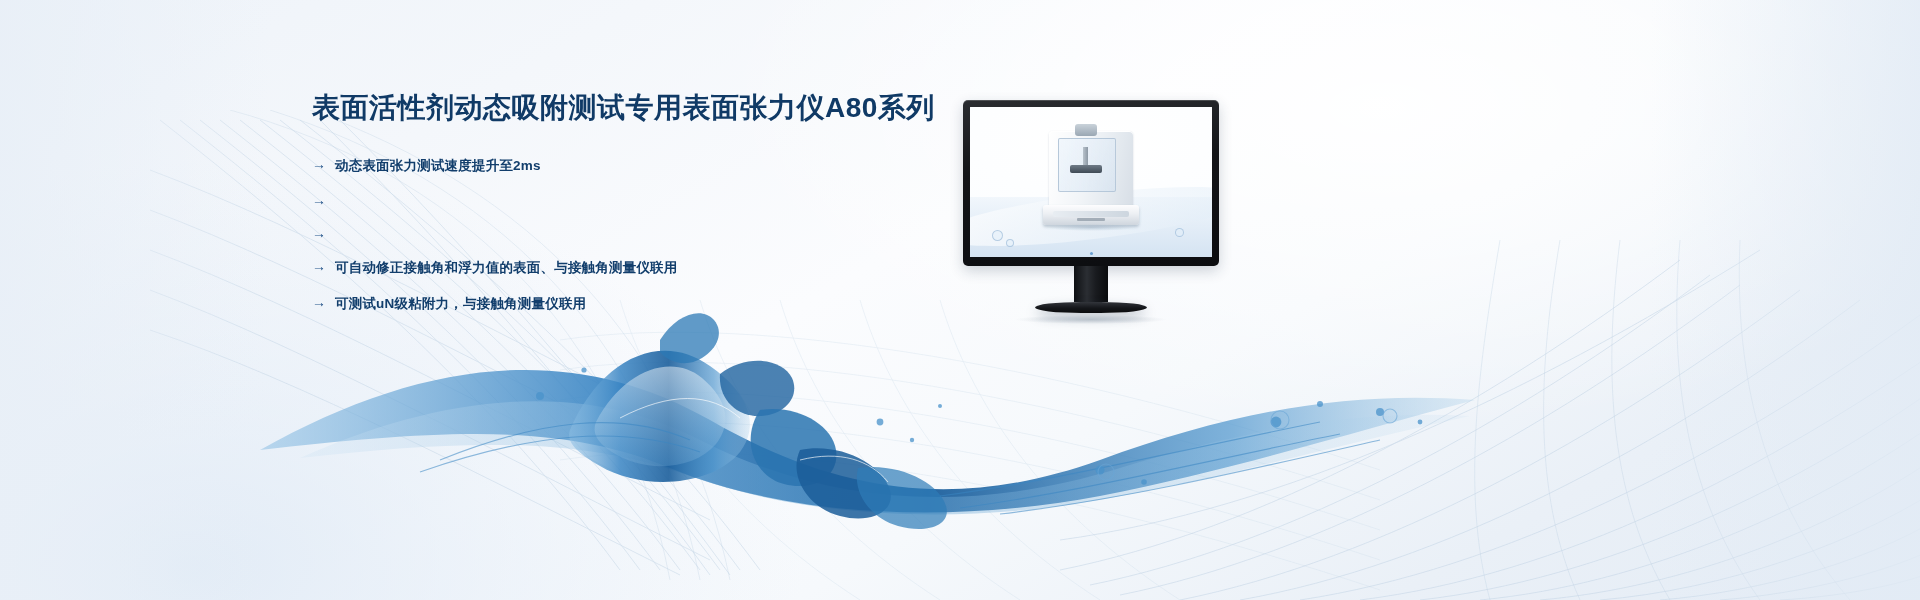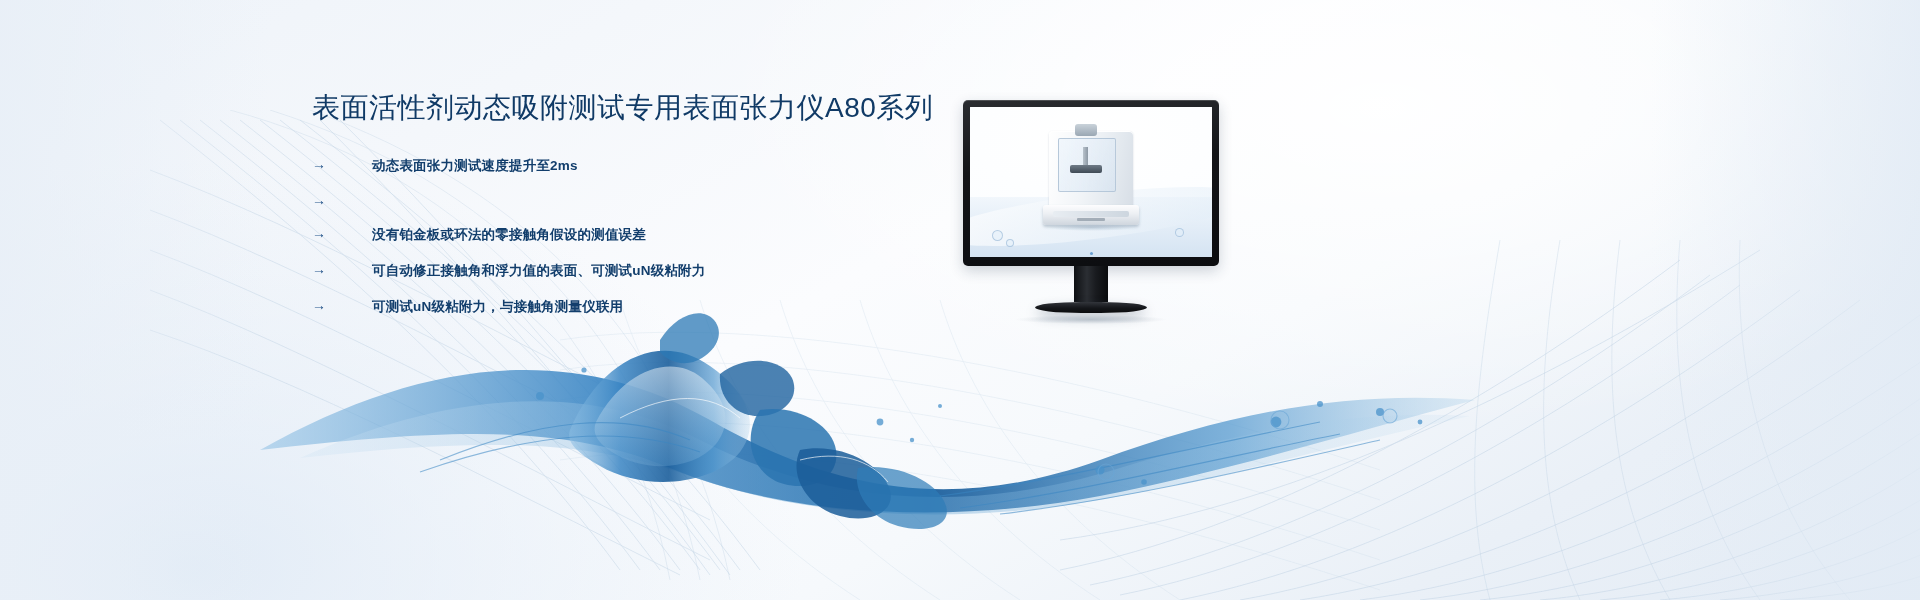--- a/index.html
+++ b/index.html
@@ -26,35 +26,35 @@
   #mesh-left{left:150px;top:110px;width:620px;height:470px;opacity:.85;}
   #mesh-right{right:-40px;top:240px;width:900px;height:360px;opacity:.9;}
   #mesh-center{left:560px;top:300px;width:820px;height:300px;opacity:.8;}
 
   
   #wave{position:absolute;left:240px;top:300px;width:1240px;height:230px;pointer-events:none;}
 
   
   #text-block{position:absolute;left:312px;top:92px;width:700px;}
   #page-title{
-    font-size:28px;font-weight:normal;letter-spacing:.5px;
+    font-size:28px;font-weight:bold;letter-spacing:.5px;
     color:#103a66;line-height:1.15;margin:0 0 34px 0;white-space:nowrap;
   }
   .feature-list{list-style:none;margin:0;padding:0;}
   .feature-item{
     display:flex;align-items:baseline;gap:9px;
     margin-bottom:19px;
   }
   .arrow-icon{
     color:#1d4f86;font-size:14px;line-height:1;flex:0 0 auto;
     transform:translateY(-1px);
   }
   .feature-text{
     color:#123e6c;font-size:13.5px;font-weight:bold;line-height:1.25;
-    letter-spacing:.2px;white-space:nowrap;margin-left:37px;
+    letter-spacing:.2px;white-space:nowrap;
   }
   .feature-text sup{font-size:.62em;vertical-align:super;font-weight:bold;}
 
   
   #monitor{position:absolute;left:963px;top:100px;width:256px;}
   .monitor-bezel{
     width:256px;height:166px;box-sizing:border-box;
     background:linear-gradient(175deg,#2a2c30 0%,#141518 40%,#0c0d10 100%);
     border-radius:5px;padding:7px 7px 9px 7px;
     box-shadow:0 5px 14px rgba(25,45,70,.20), inset 0 1px 0 rgba(255,255,255,.18);
@@ -266,25 +266,24 @@
     <ul class="feature-list">
       <li class="feature-item">
         <span class="arrow-icon">→</span>
         <span class="feature-text">动态表面张力测试速度提升至2ms</span>
       </li>
       <li class="feature-item">
         <span class="arrow-icon">→</span>
       </li>
       <li class="feature-item">
         <span class="arrow-icon">→</span>
-        <span class="feature-text">没有铂金板或环法的零接触角假设的测值误差</span>
-      </li>
-      <li class="feature-item">
-        <span class="arrow-icon">→</span>
-        <span class="feature-text">可自动修正接触角和浮力值的表面、可测试uN级粘附力</span>
+      </li>
+      <li class="feature-item">
+        <span class="arrow-icon">→</span>
+        <span class="feature-text">可自动修正接触角和浮力值的表面、与接触角测量仪联用</span>
       </li>
       <li class="feature-item">
         <span class="arrow-icon">→</span>
         <span class="feature-text">可测试uN级粘附力，与接触角测量仪联用</span>
       </li>
     </ul>
   </div>
 
   <div id="monitor">
     <div class="monitor-bezel">

